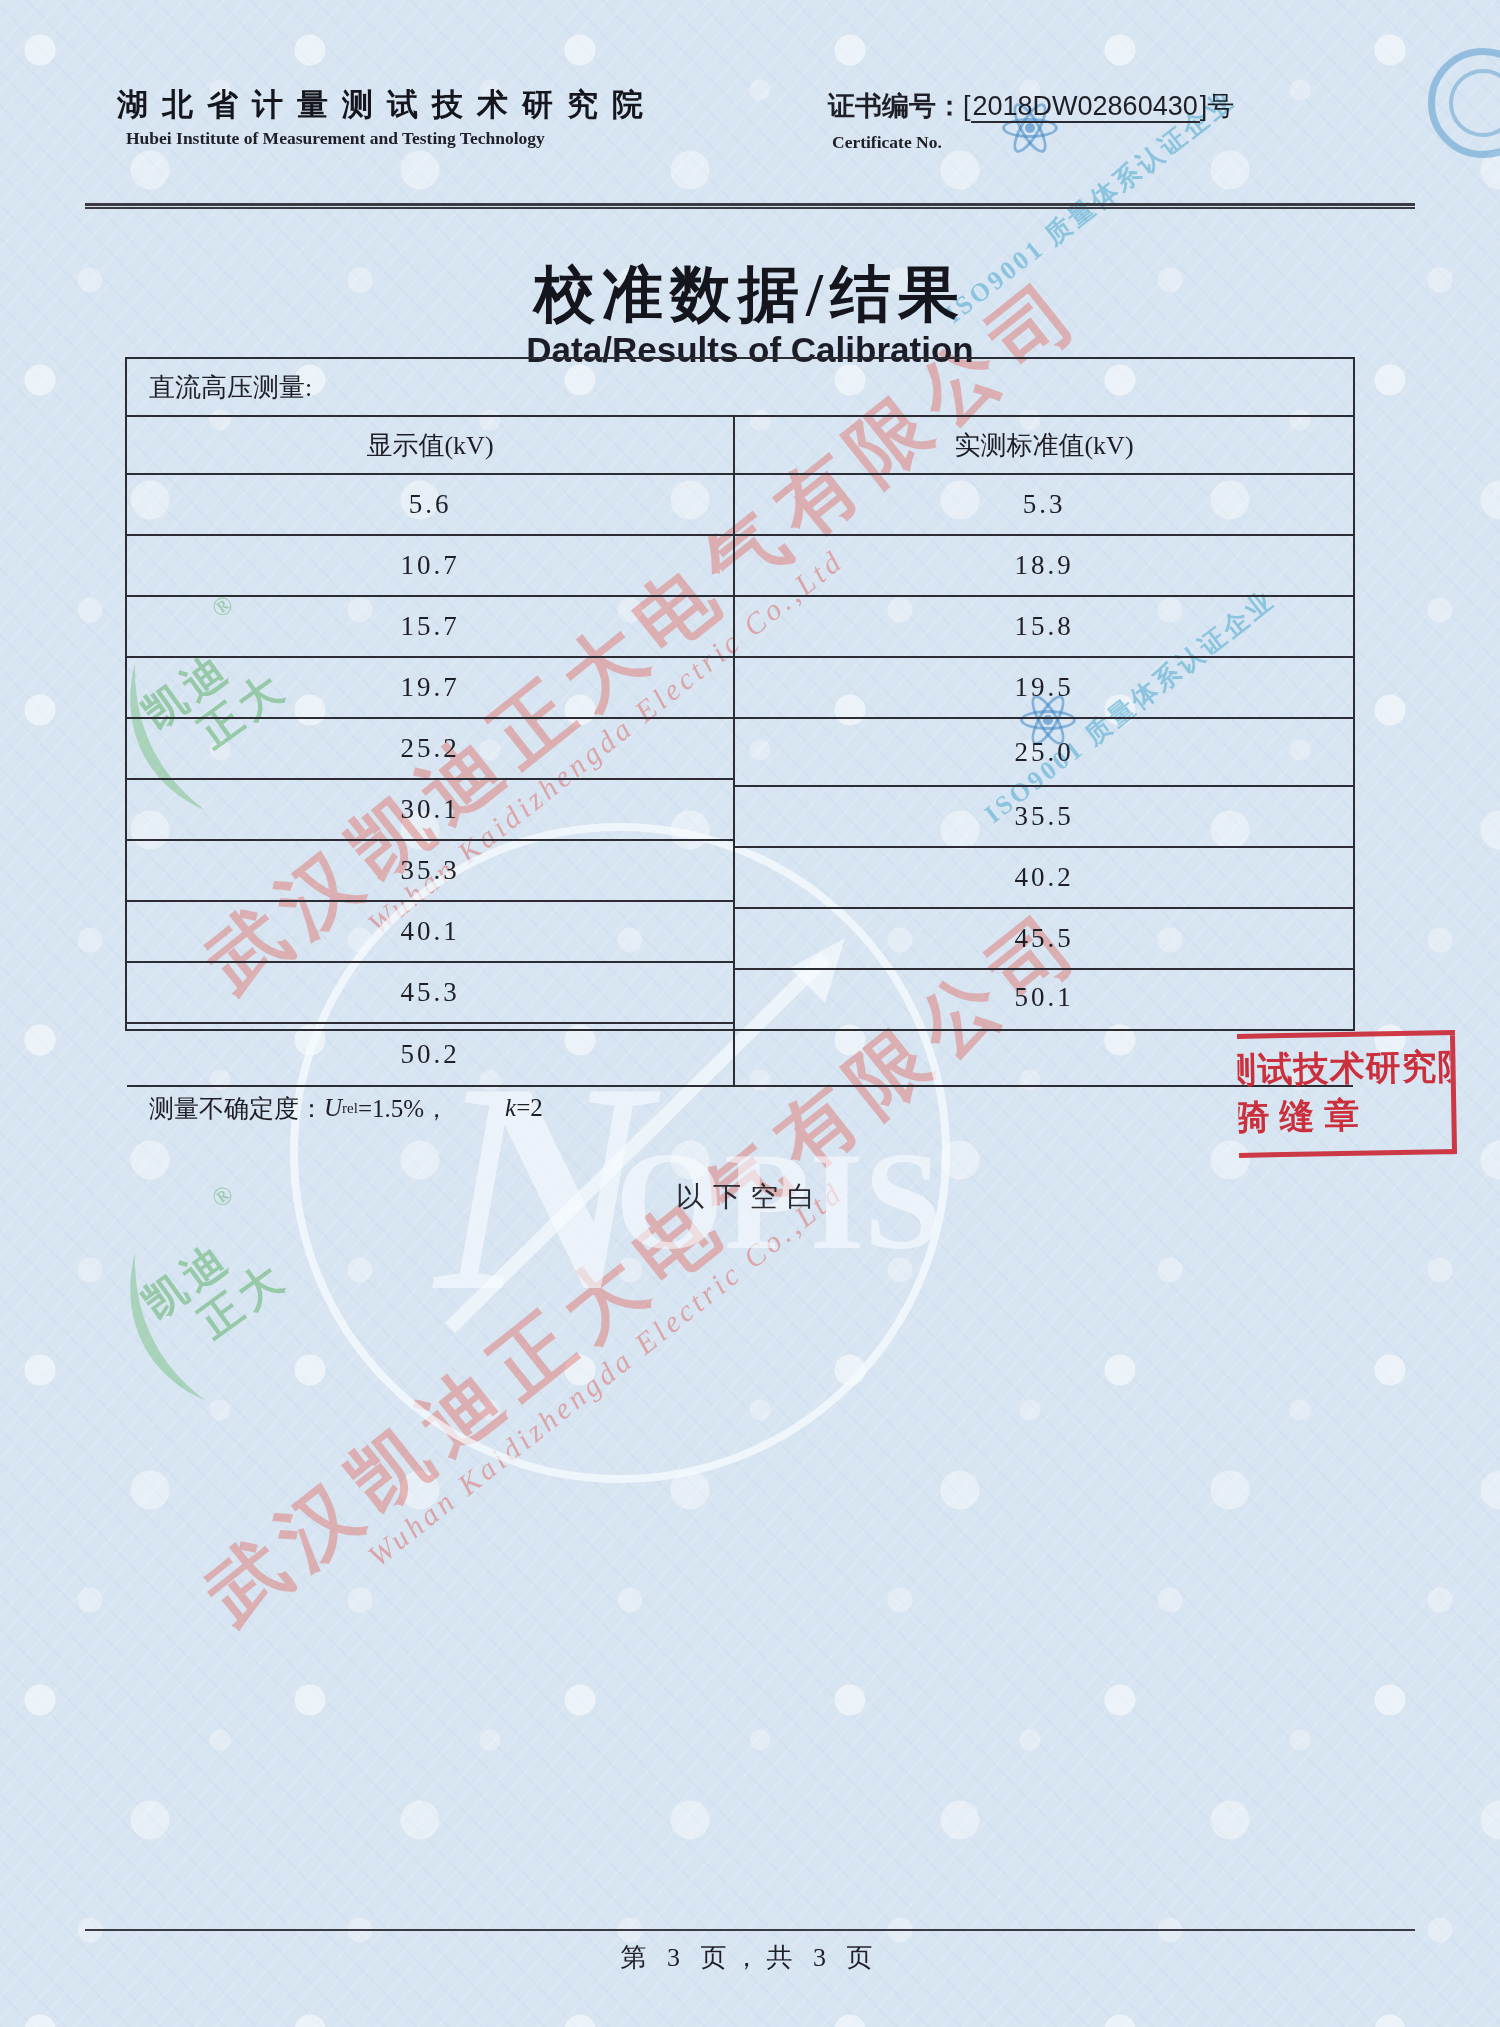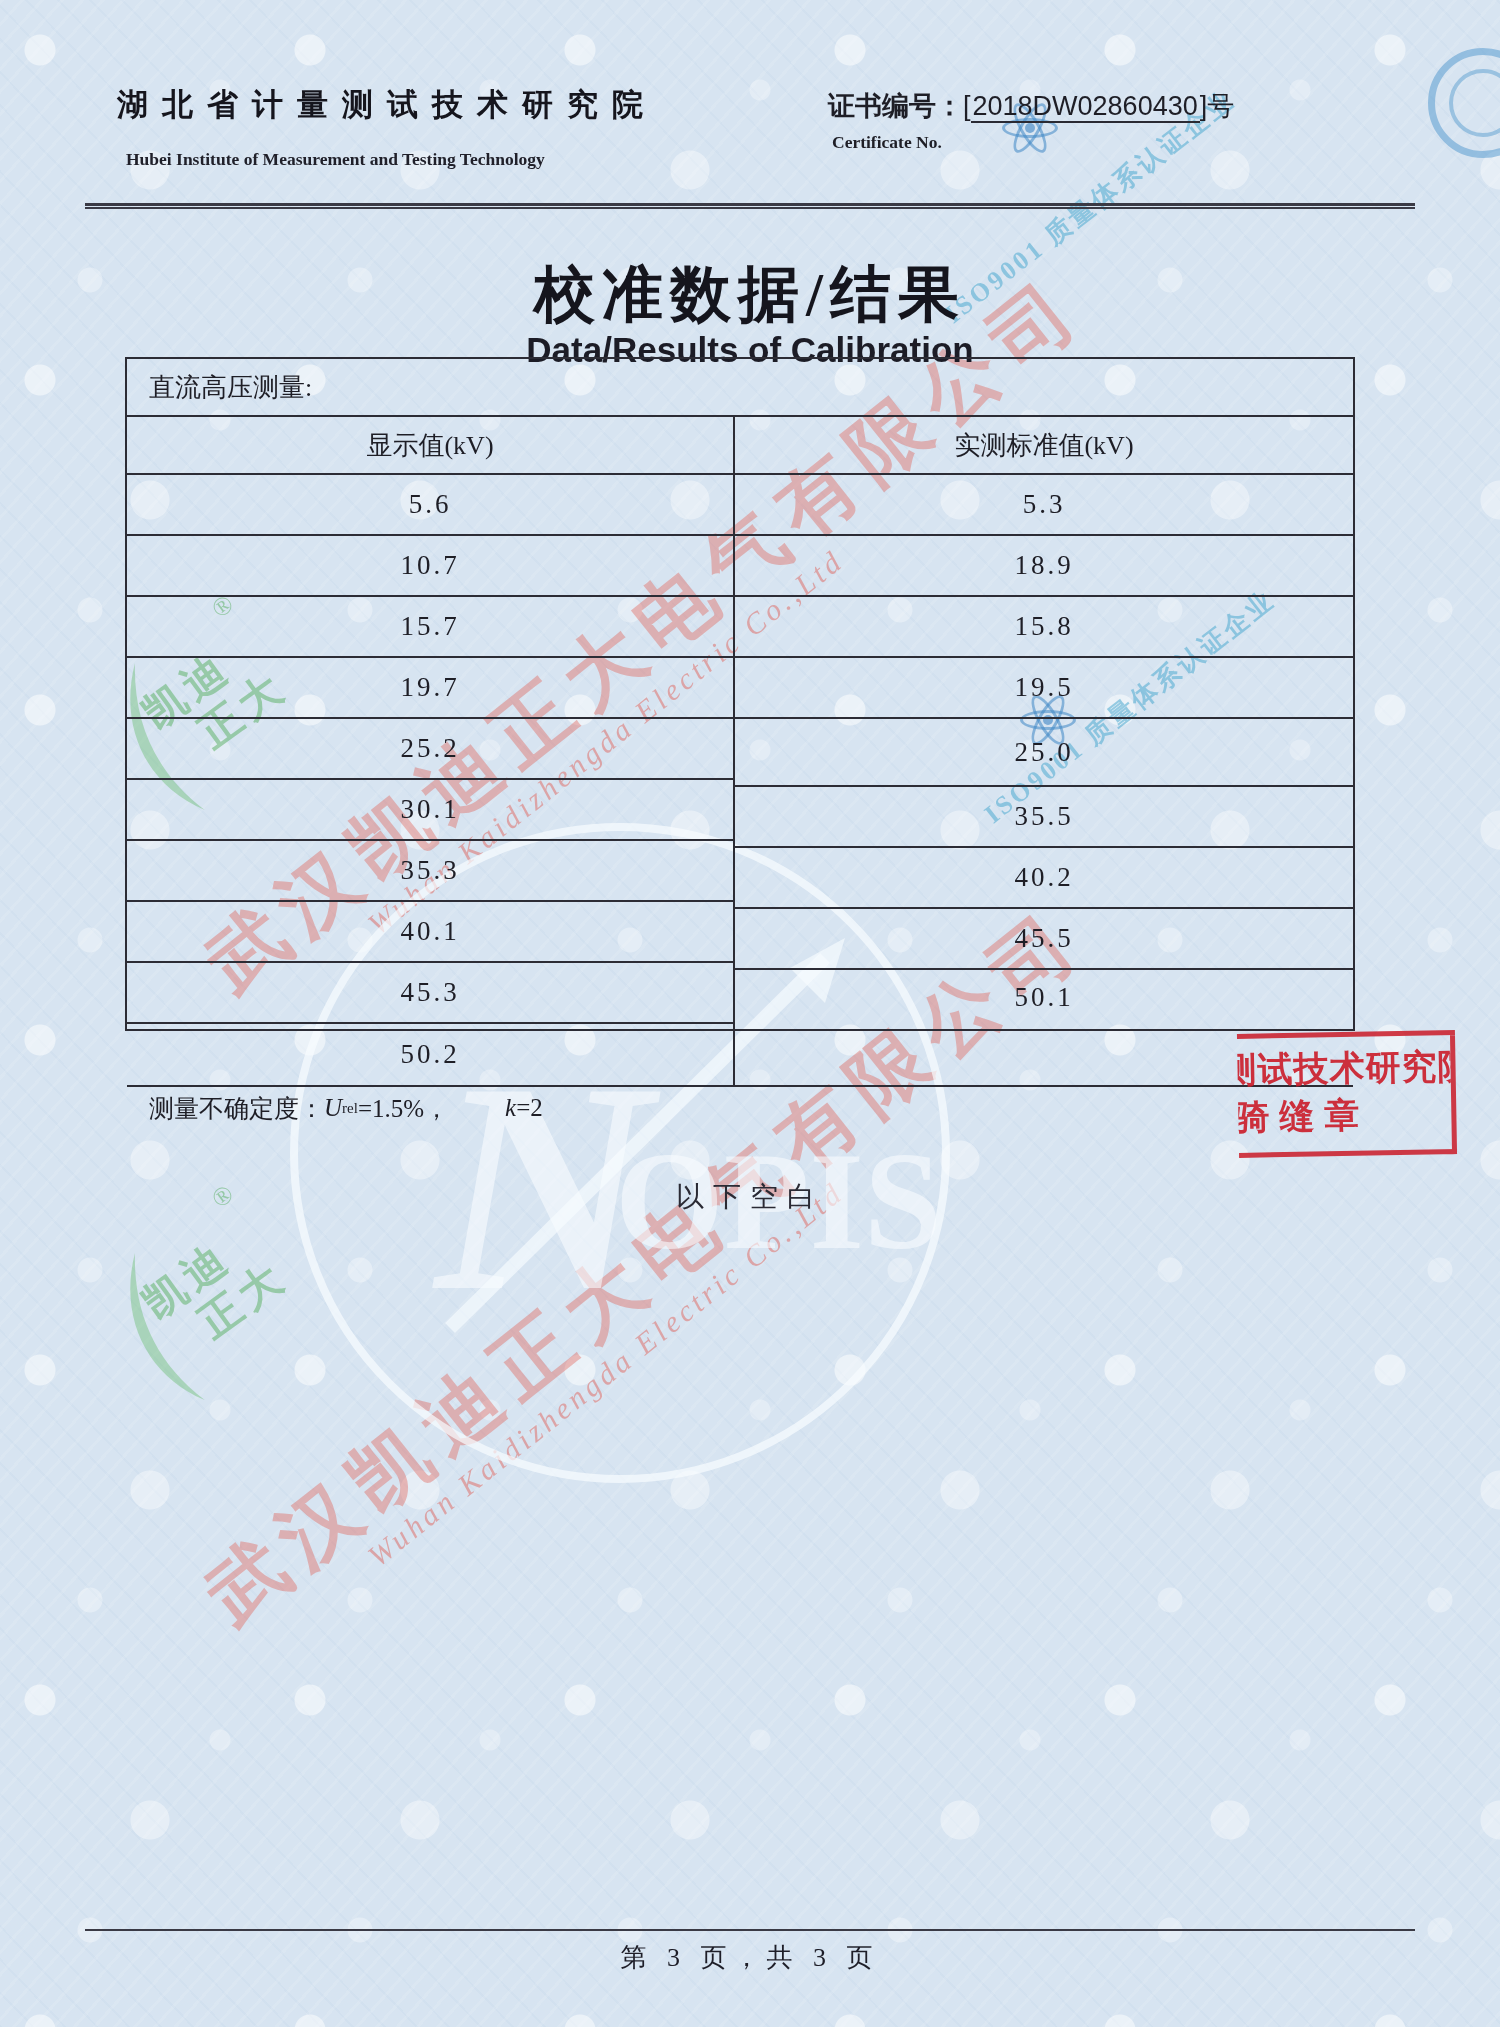--- a/index.html
+++ b/index.html
@@ -37,21 +37,21 @@
   .atom span:nth-child(3){ transform:rotate(120deg); }
   .atom i { position:absolute; left:27px; top:27px; width:10px; height:10px; border-radius:50%;
             background:rgba(62,134,196,.6); }
   .corner-ring { width:110px; height:110px; border:7px solid rgba(78,150,205,.5); border-radius:50%; }
   .corner-ring i { position:absolute; inset:14px; border:4px solid rgba(78,150,205,.45); border-radius:50%; }
 
   
   .content { z-index:2; }
   .inst-zh { left:117px; top:84px; font-size:31px; font-weight:700; letter-spacing:14px;
              font-family:"Liberation Sans",sans-serif; color:#15151d; }
-  .inst-en { left:126px; top:128px; font-size:17.5px; font-weight:700; color:#20202a;margin-top:21px; }
+  .inst-en { left:126px; top:128px; font-size:17.5px; font-weight:700; color:#20202a; }
   .cert-line { left:828px; top:88px; font-size:27px; font-weight:700; white-space:nowrap;
                font-family:"Liberation Sans",sans-serif; }
   .cert-no { font-family:"Liberation Sans",sans-serif; font-weight:400; }
   .cert-no .num { border-bottom:2px solid #2a2a33; padding:0 2px; }
   .cert-en { left:832px; top:132px; font-size:17.5px; font-weight:700; }
   .dbl-rule { left:85px; top:203px; width:1330px; height:6px;
               border-top:3px solid #3a3a45; border-bottom:2px solid #3a3a45; }
 
   .doc-title { left:0; top:254px; width:1500px; text-align:center; font-size:61px; font-weight:700;
                letter-spacing:7px; color:#15151d; }

